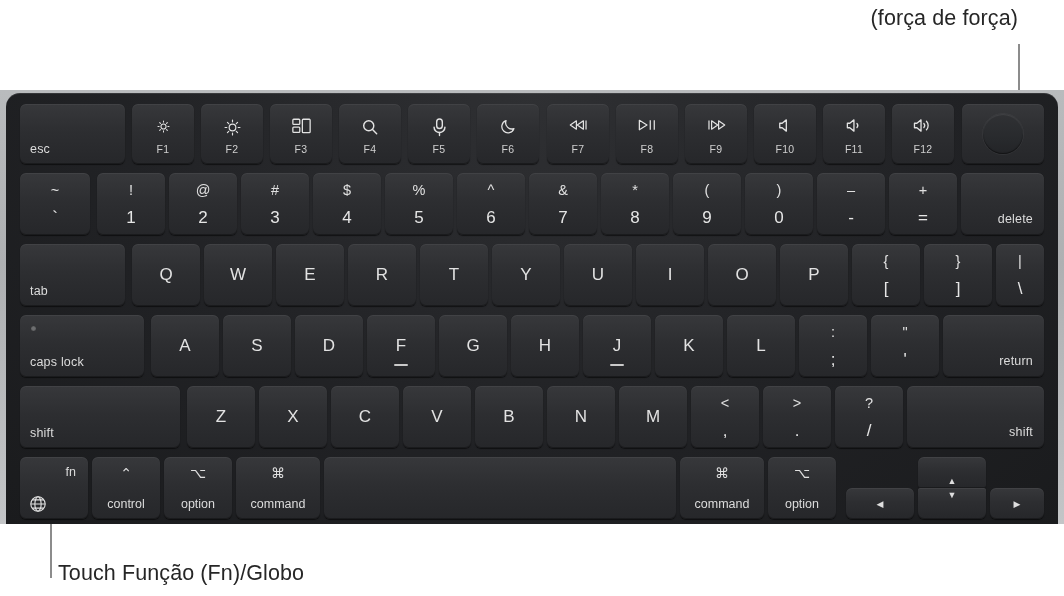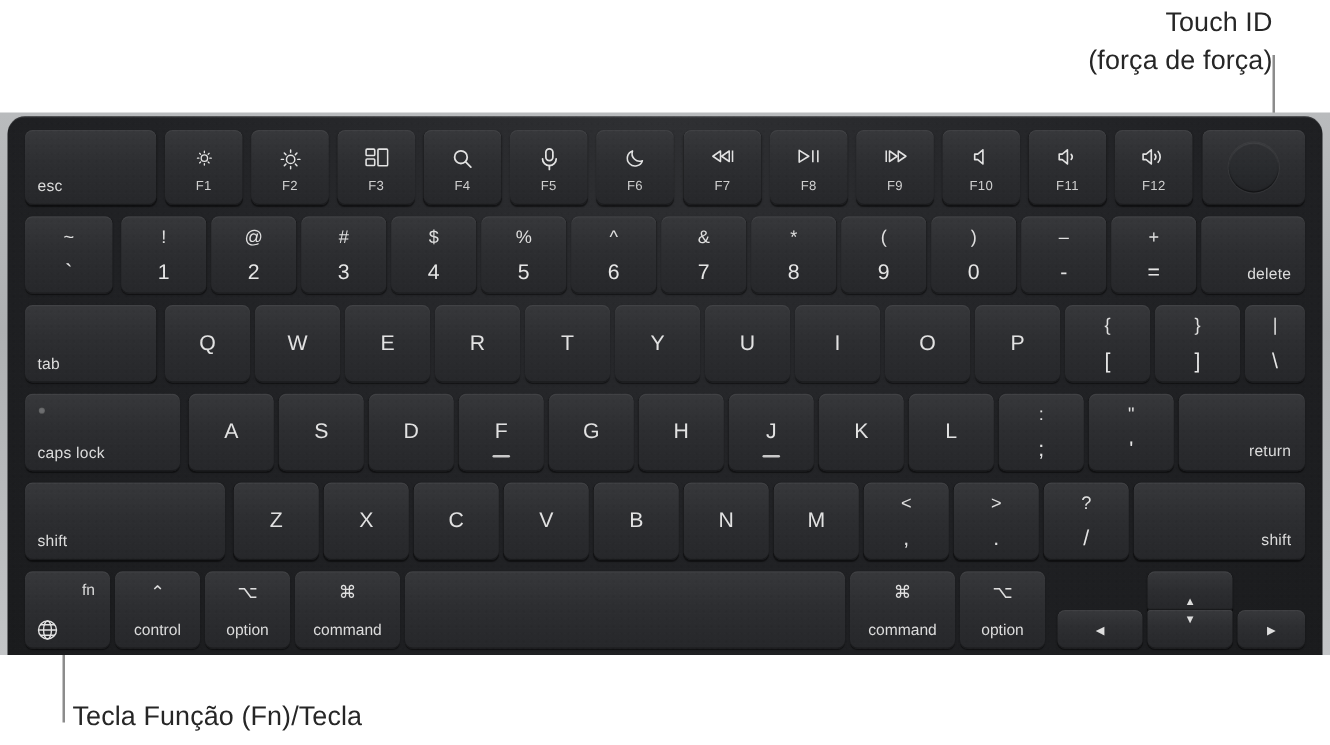--- a/index.html
+++ b/index.html
@@ -154,26 +154,25 @@
     font-size:9px; color:#dedede; line-height:10px;
   }
   .key.arrow.half-up .ar{ top:auto; bottom:2px; transform:none; }
   .key.arrow.half-dn .ar{ top:2px; transform:none; }
   svg{ display:block; }
 </style>
 </head>
 <body>
 
 <div class="callout-text" id="touchid-callout">
-  <div>Touch ID</div>
   <div>(força de força)</div>
 </div>
 <div class="callout-line" id="touchid-line"></div>
 
-<div class="callout-text" id="fn-callout">Tecla Função (Fn)/Tecla</div>
+<div class="callout-text" id="fn-callout">Touch Função (Fn)/Globo</div>
 <div class="callout-line" id="fn-line"></div>
 
 <div id="keyboard-body">
   <div id="keyboard-deck">
     <div id="key-area">
 
       <div class="key" id="key-esc" style="left:14px;top:11px;width:105px;height:60px;">
         <span class="corner bl">esc</span>
       </div>
 

